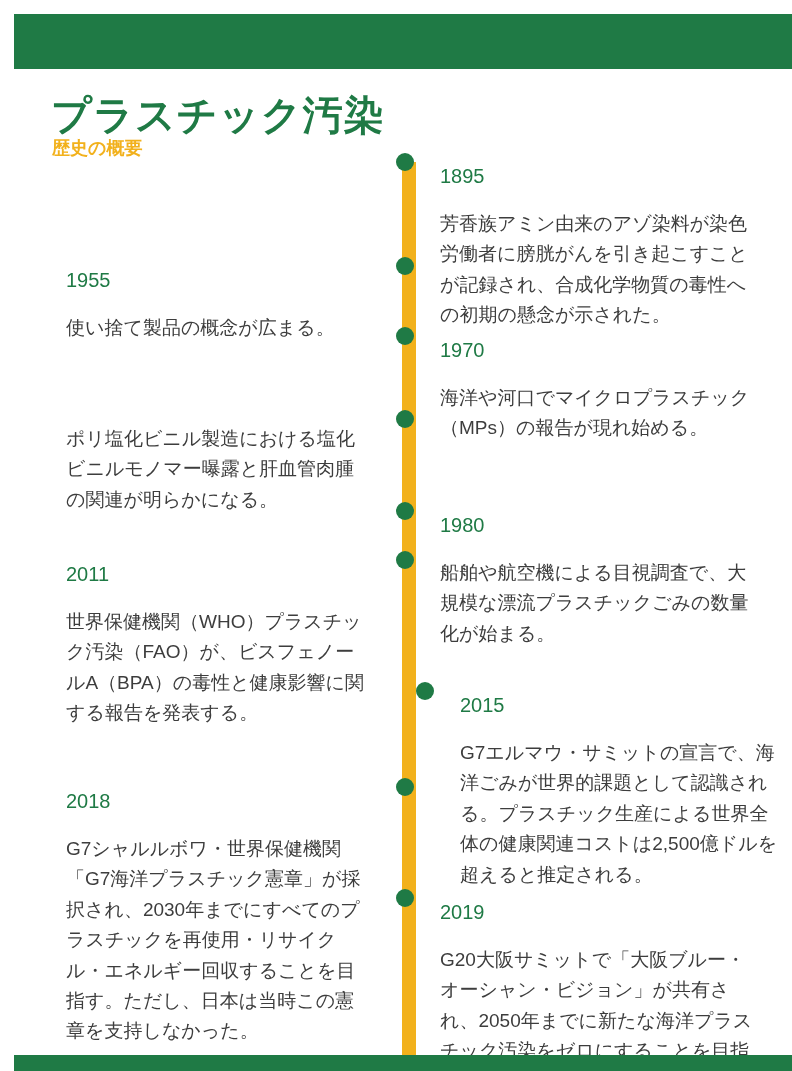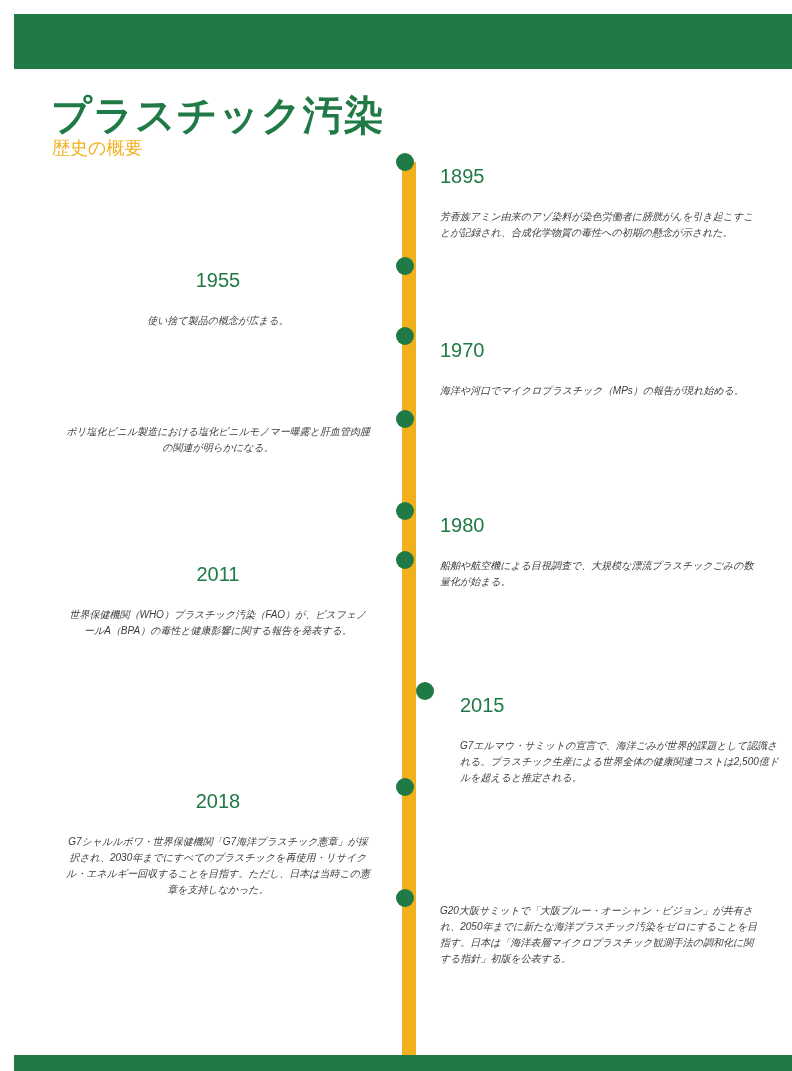--- a/index.html
+++ b/index.html
@@ -36,21 +36,21 @@
     font-weight:bold;
     color:var(--green);
     letter-spacing:1px;
     line-height:1.1;
   }
   .page-subtitle{
     position:absolute;
     left:31px;
     top:118px;
     font-size:18px;
-    font-weight:normal;
+    font-weight:bold;
     color:var(--yellow);
     line-height:1.1;
   }
   .timeline-line{
     position:absolute;
     left:388px;
     top:148px;
     width:7px;
     height:893px;
     background:var(--yellow);
@@ -69,35 +69,34 @@
   }
   .entry.right{
     left:412px;
     width:350px;
     text-align:left;
   }
   .entry.right .dot{left:-30px;}
   .entry.left{
     right:422px;
     width:332px;
-    text-align:center;
+    text-align:left;
   }
   .entry.left .dot{right:-30px;}
   .entry .year{
     font-size:20px;
     font-weight:normal;
     color:var(--green);
     line-height:28px;
   }
   .entry .text{
     margin-top:5px;
-    font-size:10px;
+    font-size:19px;
     line-height:1.6;
     color:var(--text);
-    font-style:italic;
   }
 </style>
 </head>
 <body>
 
 <div class="canvas">
   <div class="bar top"></div>
   <div class="page-title">プラスチック汚染</div>
   <div class="page-subtitle">歴史の概要</div>
   <div class="timeline-line"></div>
@@ -136,17 +135,18 @@
     <div class="year">2015</div>
     <div class="text">G7エルマウ・サミットの宣言で、海洋ごみが世界的課題として認識される。プラスチック生産による世界全体の健康関連コストは2,500億ドルを超えると推定される。</div>
   </div>
       <div class="entry left" style="top: 759px;">
     <span class="dot"></span>
     <div class="year">2018</div>
     <div class="text">G7シャルルボワ・世界保健機関「G7海洋プラスチック憲章」が採択され、2030年までにすべてのプラスチックを再使用・リサイクル・エネルギー回収することを目指す。ただし、日本は当時この憲章を支持しなかった。</div>
   </div>
       <div class="entry right" style="top: 870px;">
     <span class="dot"></span>
+    <div class="year">2019</div>
     <div class="text">G20大阪サミットで「大阪ブルー・オーシャン・ビジョン」が共有され、2050年までに新たな海洋プラスチック汚染をゼロにすることを目指す。日本は「海洋表層マイクロプラスチック観測手法の調和化に関する指針」初版を公表する。</div>
   </div>
     </div>
   <div class="bar bottom"></div>
 </div>
 
 </body></html>

